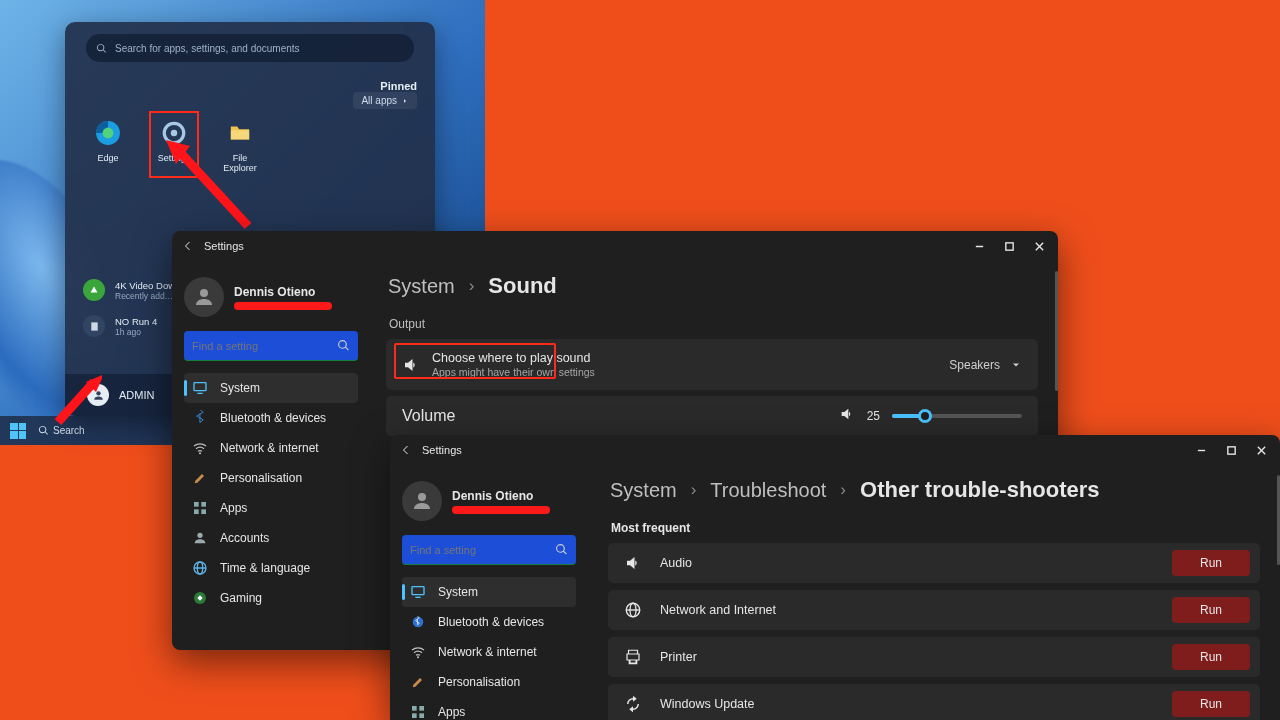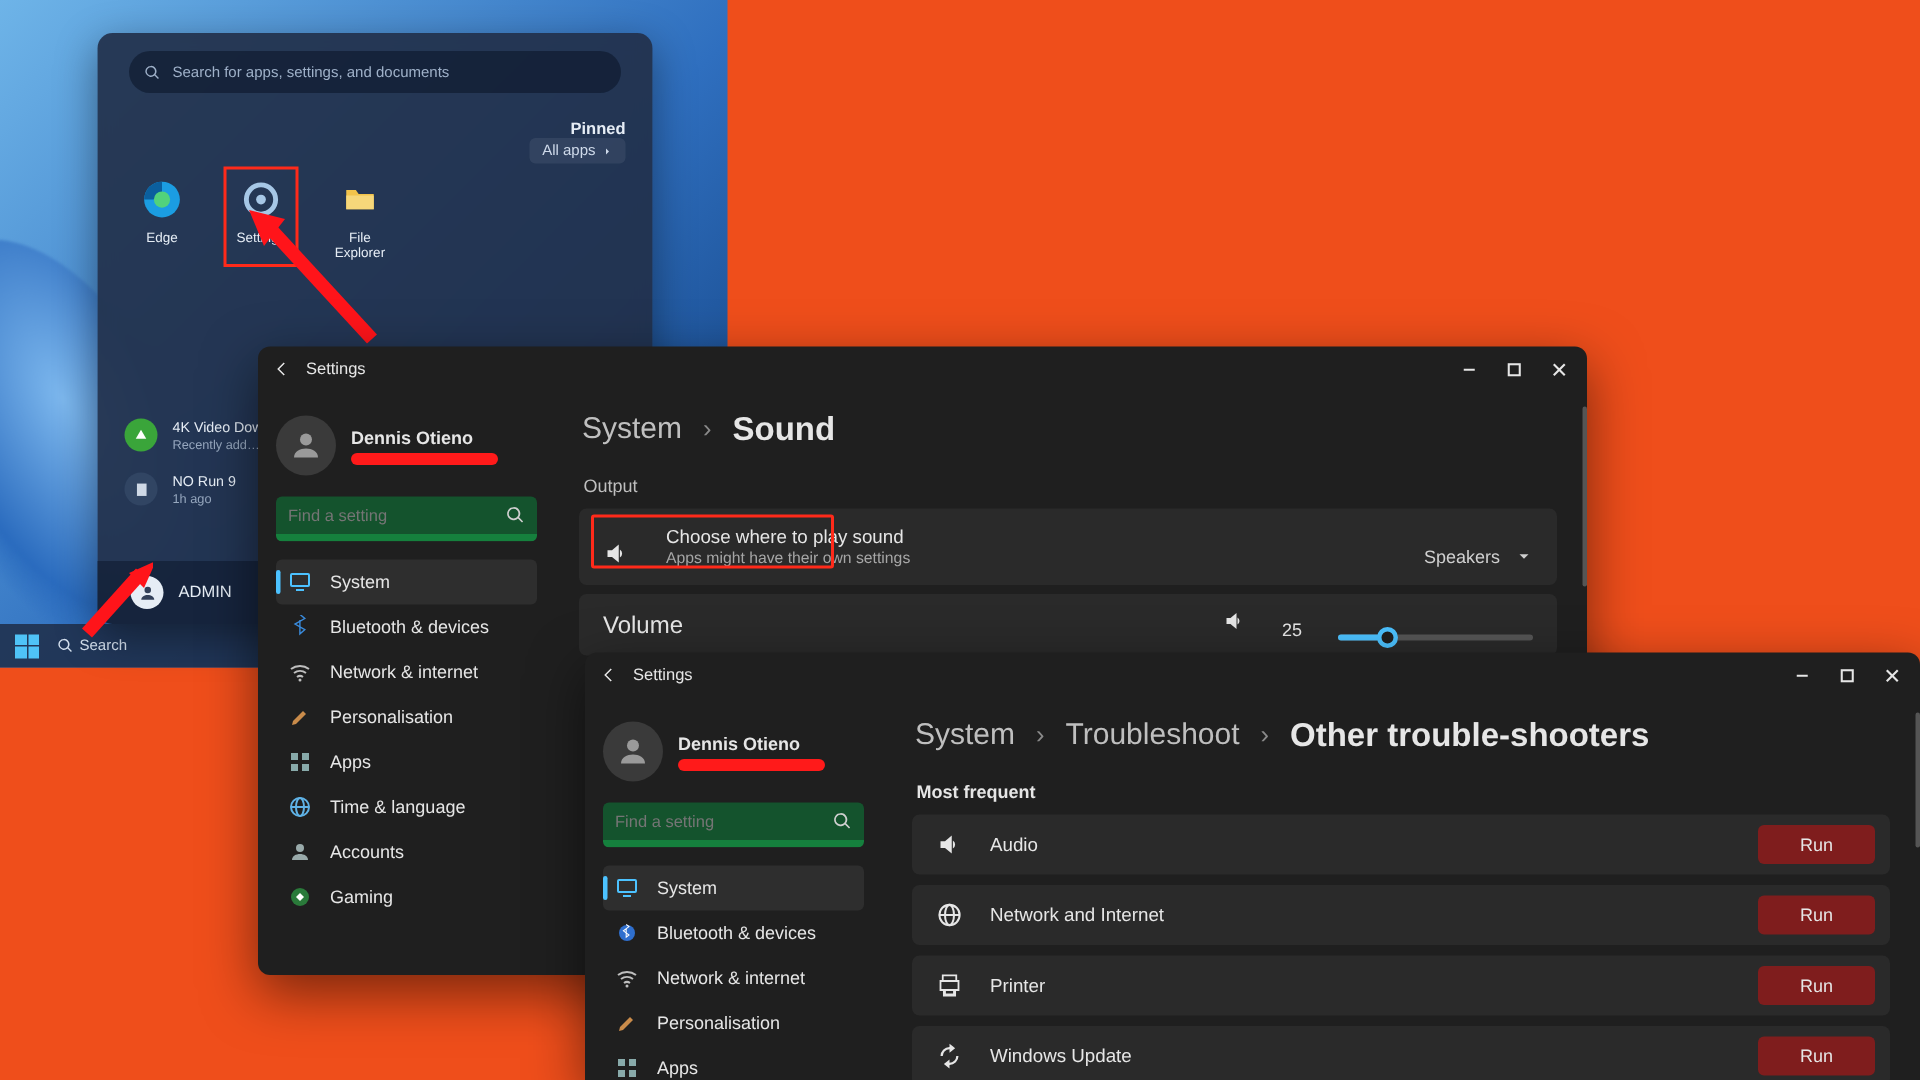--- a/index.html
+++ b/index.html
@@ -60,39 +60,39 @@
   .tbtn{width:30px;height:30px;display:flex;align-items:center;justify-content:center;}
   .tbtn svg{width:11px;height:11px;stroke:#e6e6e6;stroke-width:1.5;fill:none;}
   .sidebar{position:absolute;left:0;top:32px;bottom:0;width:198px;padding:8px 12px 0;}
   .w2 .sidebar{ width:198px; left:0;}
   .profile{display:flex;align-items:center;gap:10px;margin:6px 0 14px;}
   .pf-ava{width:40px;height:40px;border-radius:50%;background:#3a3a3a;display:flex;
     align-items:center;justify-content:center;}
   .pf-ava svg{width:24px;height:24px;fill:#9a9a9a;}
   .pf-name{font-size:12px;font-weight:600;}
   .redact{height:8px; width:98px; background:#ff1a1a; border-radius:4px; display:block; margin-top:3px;}
-  .find{display:flex;align-items:center;background:#14532d;border-bottom:5px solid #15803d;
+  .find{display:flex;align-items:center;background:#1d4ed8;border-bottom:1px solid #15803d;
     height:30px;padding:0 8px;border-radius:4px;margin-bottom:12px;}
   .find input{flex:1;background:none;border:none;outline:none;color:#cfcfcf;font-size:11px;}
   .find svg{width:13px;height:13px;fill:#cfcfcf;}
   .nav-item{display:flex;align-items:center;gap:12px;height:30px;padding:0 8px;
     font-size:12px;border-radius:4px;margin-bottom:0px;}
   .nav-item.sel{background:#2e2e2e;position:relative;}
   .nav-item.sel::before{content:"";position:absolute;left:0;top:7px;bottom:7px;width:3px;
     background:#4cc2ff;border-radius:2px;}
   .nv-ic{width:16px;height:16px;display:flex;align-items:center;justify-content:center;}
   .main{position:absolute;left:214px;right:12px;top:36px;bottom:0;padding:4px 8px 0 0;}
   .w2 .main{left:218px;}
   .bc{display:flex;align-items:center;gap:14px;font-size:20px;margin:2px 0 18px 2px;}
   .bc .cur{font-weight:700;font-size:22px;}
   .bc .lvl{color:#bfbfbf;}
   .bc .sep{color:#8a8a8a;font-size:17px;}
   .sect-label{font-size:12px;color:#bfbfbf;margin:0 0 8px 3px;}
-  .card{background:#2a2a2a;border-radius:5px;padding:12px 16px;display:flex;align-items:flex-end;
-    gap:24px;margin-bottom:6px;position:relative;}
+  .card{background:#2a2a2a;border-radius:5px;padding:12px 16px;display:flex;align-items:center;
+    gap:12px;margin-bottom:6px;position:relative;}
   .card-ic{width:18px;height:18px;flex:0 0 18px;}
   .card-ic svg{width:100%;height:100%;fill:#e6e6e6;}
   .card-body{flex:1;}
   .card-title{font-size:12.5px;}
   .card-sub{font-size:10.5px;color:#a6a6a6;margin-top:1px;}
   .card-right{display:flex;align-items:center;gap:10px;font-size:12px;color:#cfcfcf;}
   .card-right svg{width:12px;height:12px;fill:#cfcfcf;}
   .card.highlight .card-hl-box{position:absolute;left:8px;top:4px;height:36px;
     border:2.5px solid #ff2a1a;width:162px;border-radius:2px;}
   .vol-ic svg{width:16px;height:16px;fill:#e6e6e6;}
@@ -189,21 +189,21 @@
         </svg>
     </div>
     <div><span>4K Video Dow…</span><span class="sub">Recently add…</span></div>
   </div>
   <div class="sm-rec">
     <div class="sm-rec-ic" style="background:#314563">
       <svg viewBox="0 0 24 24" width="11" height="11">
           <rect x="5" y="3" width="14" height="18" fill="#cfd9e6"></rect>
         </svg>
     </div>
-    <div><span>NO Run 9</span><span class="sub">1h ago</span></div>
+    <div><span>NO Run 4</span><span class="sub">1h ago</span></div>
   </div>
   <div class="sm-footer">
     <div class="sm-avatar">
       <svg viewBox="0 0 24 24">
           <circle cx="12" cy="8" r="4"></circle>
           <path d="M4 20c0-4 4-6 8-6s8 2 8 6z"></path>
         </svg>
     </div>
     <span style="font-size:11px">ADMIN</span>
   </div>
@@ -311,35 +311,35 @@
             <rect x="14" y="3" width="7" height="7" fill="#8aa"></rect>
             <rect x="3" y="14" width="7" height="7" fill="#8aa"></rect>
             <rect x="14" y="14" width="7" height="7" fill="#8aa"></rect>
           </svg>
         </span>
         <span>Apps</span>
       </div>
     <div class="nav-item">
         <span class="nv-ic i16">
           <svg viewBox="0 0 24 24">
+            <circle cx="12" cy="8" r="4" fill="#9aa"></circle>
+            <path d="M4 20c0-4 4-6 8-6s8 2 8 6z" fill="#9aa"></path>
+          </svg>
+        </span>
+        <span>Accounts</span>
+      </div>
+    <div class="nav-item">
+        <span class="nv-ic i16">
+          <svg viewBox="0 0 24 24">
             <circle cx="12" cy="12" r="9" fill="none" stroke="#5fb2e6" stroke-width="2"></circle>
             <ellipse cx="12" cy="12" rx="4" ry="9" fill="none" stroke="#5fb2e6" stroke-width="2"></ellipse>
             <line x1="3" y1="12" x2="21" y2="12" stroke="#5fb2e6" stroke-width="2"></line>
           </svg>
         </span>
         <span>Time &amp; language</span>
-      </div>
-    <div class="nav-item">
-        <span class="nv-ic i16">
-          <svg viewBox="0 0 24 24">
-            <circle cx="12" cy="8" r="4" fill="#9aa"></circle>
-            <path d="M4 20c0-4 4-6 8-6s8 2 8 6z" fill="#9aa"></path>
-          </svg>
-        </span>
-        <span>Accounts</span>
       </div>
     <div class="nav-item">
         <span class="nv-ic i16">
           <svg viewBox="0 0 24 24">
             <circle cx="12" cy="12" r="9" fill="#2a7a3a"></circle>
             <path d="M8 12l4-4 4 4-4 4z" fill="#fff"></path>
           </svg>
         </span>
         <span>Gaming</span>
       </div>

